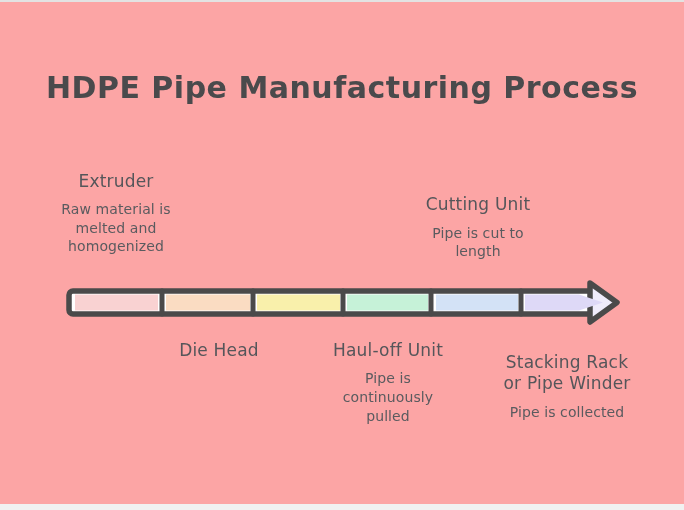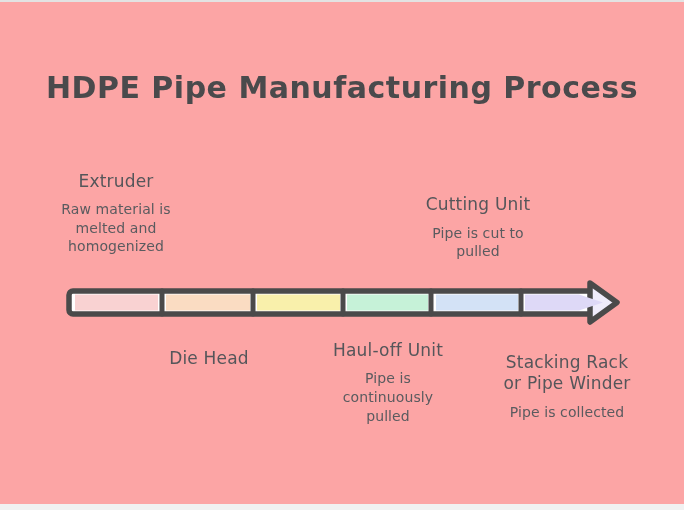--- a/index.html
+++ b/index.html
@@ -43,21 +43,21 @@
   .stage-desc {
     font-size: 14px;
     line-height: 1.34;
     color: #5a5b5f;
     letter-spacing: 0.1px;
     white-space: pre-line;
   }
   .stage-extruder   { left: 116px; bottom: 254px; }
   .stage-vacuum     { left: 298px; bottom: 248px; }
   .stage-cutting    { left: 478px; bottom: 249px; }
-  .stage-diehead    { left: 209px; top: 340px; margin-top: 8px; }
+  .stage-diehead    { left: 219px; top: 340px; }
   .stage-hauloff    { left: 388px; top: 340px; }
   .stage-stacking   { left: 567px; top: 352px; width: 180px; }
   .arrow-wrap {
     position: absolute; left: 56px; top: 274px;
     width: 570px; height: 52px;
   }
 </style>
 </head>
 <body>
 
@@ -71,21 +71,21 @@
     <div class="stage-name">Extruder</div>
     <div class="stage-desc">Raw material is
 melted and
 homogenized</div>
   </div>
 
 
   <div class="stage stage-cutting">
     <div class="stage-name">Cutting Unit</div>
     <div class="stage-desc">Pipe is cut to
-pulled</div>
+length</div>
   </div>
 
   <div class="arrow-wrap">
     <svg width="570" height="52" viewBox="0 0 570 52">
 
       <rect x="13" y="17" width="524" height="23" rx="4" fill="#ffffff" stroke-width="5.5" stroke-linejoin="round" stroke="#4a4a4a"></rect>
 
       <path d="M534,9 L561,28.5 L534,48 Z" stroke-width="5.5" stroke-linejoin="round" stroke-linecap="round" stroke="#4a4a4a" fill="#efecfb"></path>
 
       <rect x="19" y="20.5" width="83" height="16" fill="#f9d2d2"></rect>

